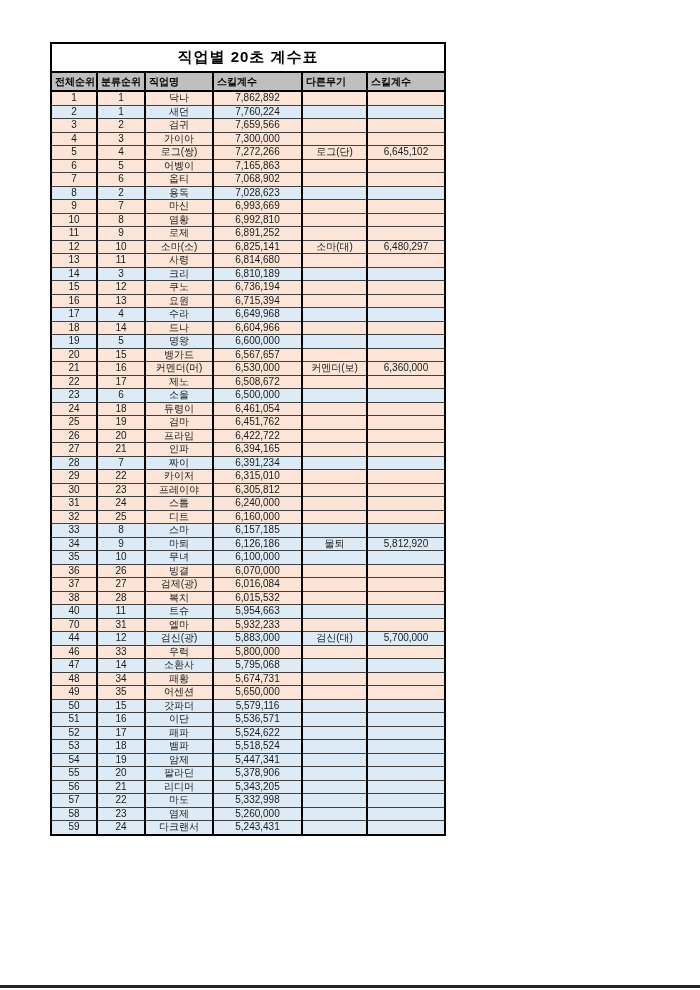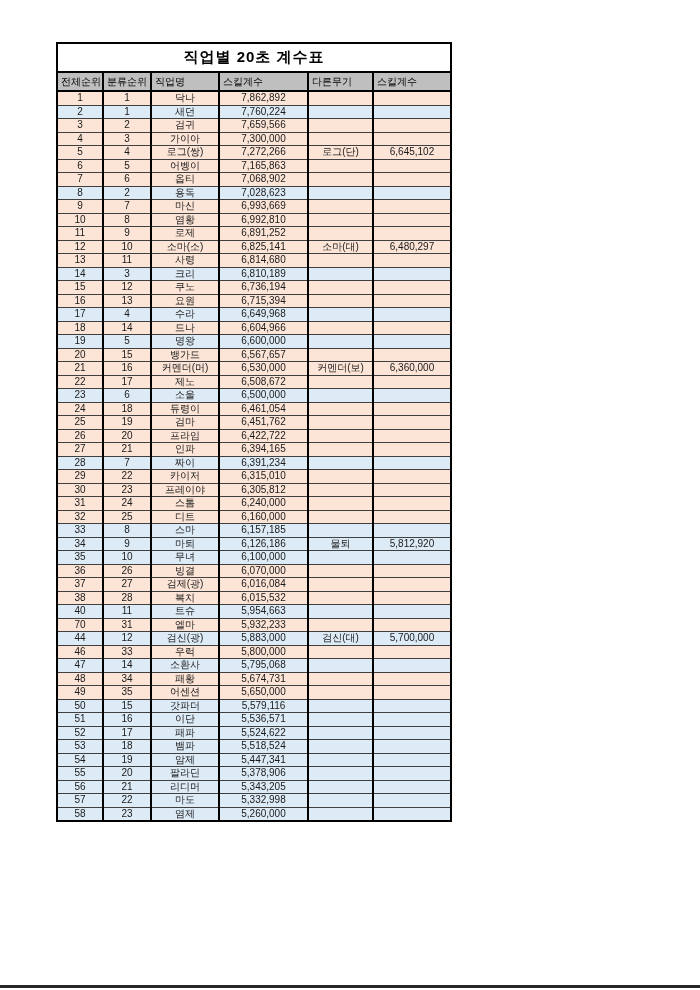--- a/index.html
+++ b/index.html
@@ -10,21 +10,21 @@
   }
   .page {
     position: relative;
     width: 700px;
     height: 990px;
     background: #ffffff;
     overflow: hidden;
   }
   .sheet {
     position: absolute;
-    left: 56px;
+    left: 50px;
     top: 42px;
   }
   table.coef {
     border-collapse: collapse;
     table-layout: fixed;
     width: 394px;
     border: 2px solid #000000;
   }
   .title-cell {
     height: 25px;
@@ -34,21 +34,21 @@
     font-weight: bold;
     text-align: center;
     color: #000000;
     letter-spacing: 1px;
   }
   .head-cell {
     height: 15px;
     background: var(--header_bg, #c0c0c0);
     border: 2px solid #000000;
     font-size: 10px;
-    font-weight: normal;
+    font-weight: bold;
     text-align: left;
     padding: 1px 16px 1px 3px;
     color: #000000;
     white-space: nowrap;
     overflow: hidden;
   }
   td.data {
     height: 12.5px;
     font-size: 10px;
     line-height: 12.5px;
@@ -526,17 +526,25 @@
             <td class="data"></td>
           </tr>
           <tr class="blue">
             <td class="data">58</td>
             <td class="data">23</td>
             <td class="data">염제</td>
             <td class="data">5,260,000</td>
             <td class="data"></td>
             <td class="data"></td>
           </tr>
+          <tr class="blue">
+            <td class="data">59</td>
+            <td class="data">24</td>
+            <td class="data">다크랜서</td>
+            <td class="data">5,243,431</td>
+            <td class="data"></td>
+            <td class="data"></td>
+          </tr>
         </tbody>
     </table>
   </div>
   <div class="bottom-rule"></div>
 </div>
 
 </body></html>

